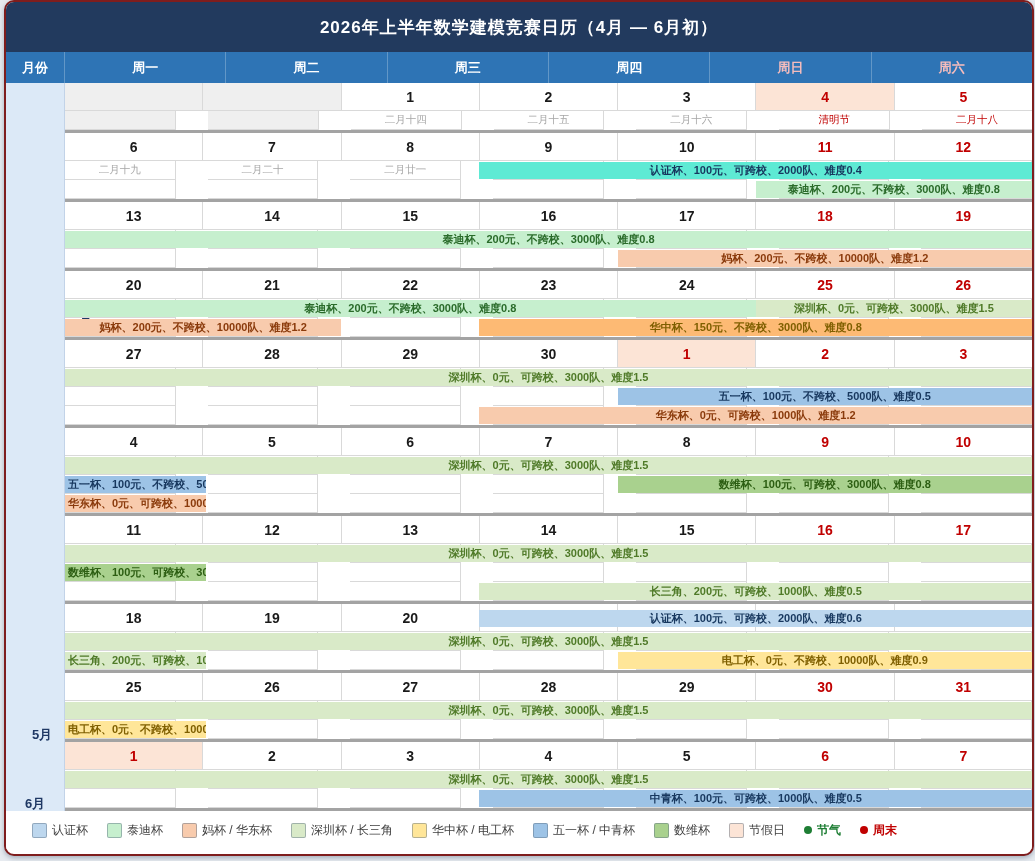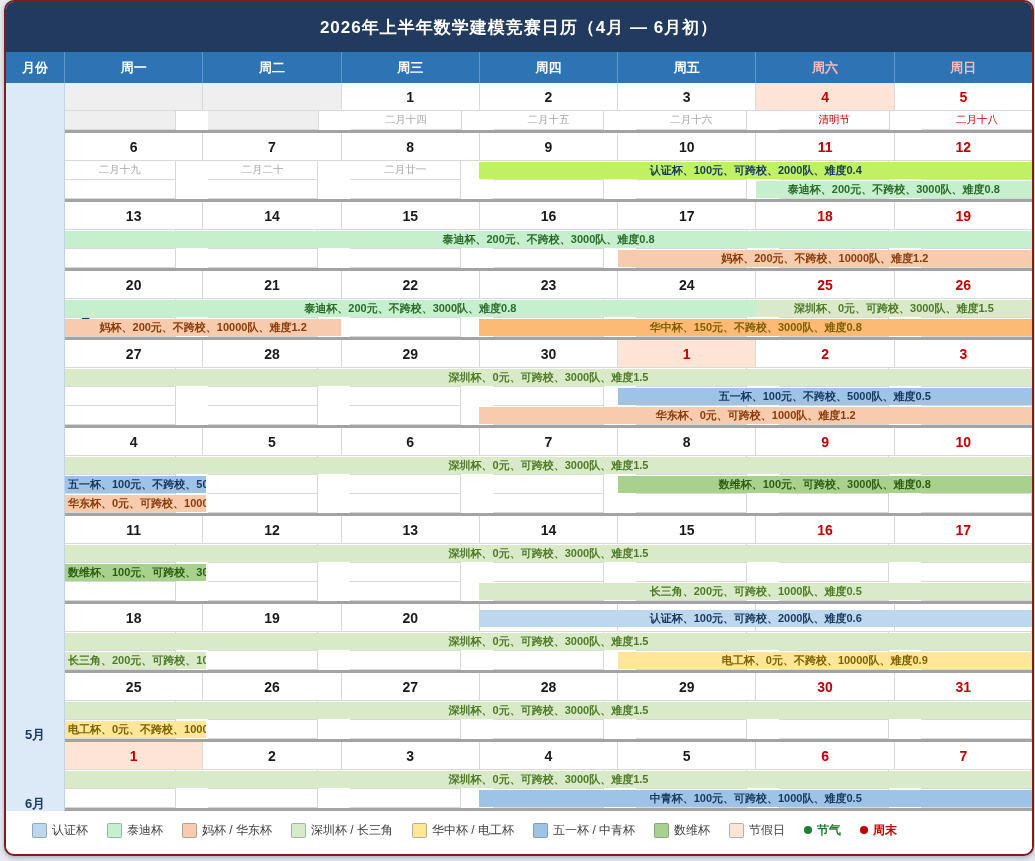--- a/index.html
+++ b/index.html
@@ -81,28 +81,27 @@
 
 <div class="card">
   <div class="titlebar">2026年上半年数学建模竞赛日历（4月 — 6月初）</div>
   <div class="header">
     <div class="hcell mcol">月份</div>
 
   <div class="hcell">周一</div>
       <div class="hcell">周二</div>
       <div class="hcell">周三</div>
       <div class="hcell">周四</div>
-      <div class="hcell">周五</div>
+      <div class="hcell weekend">周日</div>
       <div class="hcell weekend">周六</div>
-      <div class="hcell weekend">周日</div>
     </div>
   <div class="cal">
     <div class="mstrip">
         <div class="mlabel" style="top: 232px; margin-left: 47px;">4月</div>
-        <div class="mlabel" style="top: 643px;">5月</div>
+        <div class="mlabel" style="top: 643px; padding-left: 7px;">5月</div>
         <div class="mlabel" style="top: 712px;">6月</div>
       </div>
     <div class="weeks">
         <div class="week">
           <div class="drow">
             <div class="dcell g"></div>
             <div class="dcell g"></div>
             <div class="dcell ">1</div>
             <div class="dcell ">2</div>
             <div class="dcell ">3</div>
@@ -130,21 +129,21 @@
             <div class="dcell w">12</div>
           </div>
           <div class="srow">
             <div class="scell">二月十九</div>
             <div class="scell">二月二十</div>
             <div class="scell">二月廿一</div>
             <div class="scell"></div>
             <div class="scell"></div>
             <div class="scell"></div>
             <div class="scell"></div>
-            <div class="bar" style="left: 42.8571%; width: 57.1429%; background: #bef264; color: rgb(23, 55, 94);">认证杯、100元、可跨校、2000队、难度0.4</div>
+            <div class="bar" style="left: 42.8571%; width: 57.1429%; background: #5eead4; color: rgb(23, 55, 94);">认证杯、100元、可跨校、2000队、难度0.4</div>
           </div>
           <div class="srow">
             <div class="scell"></div>
             <div class="scell"></div>
             <div class="scell"></div>
             <div class="scell"></div>
             <div class="scell"></div>
             <div class="scell"></div>
             <div class="scell"></div>
             <div class="bar" style="left: 71.4286%; width: 28.5714%; background: rgb(198, 239, 206); color: rgb(42, 107, 42);">泰迪杯、200元、不跨校、3000队、难度0.8</div>

